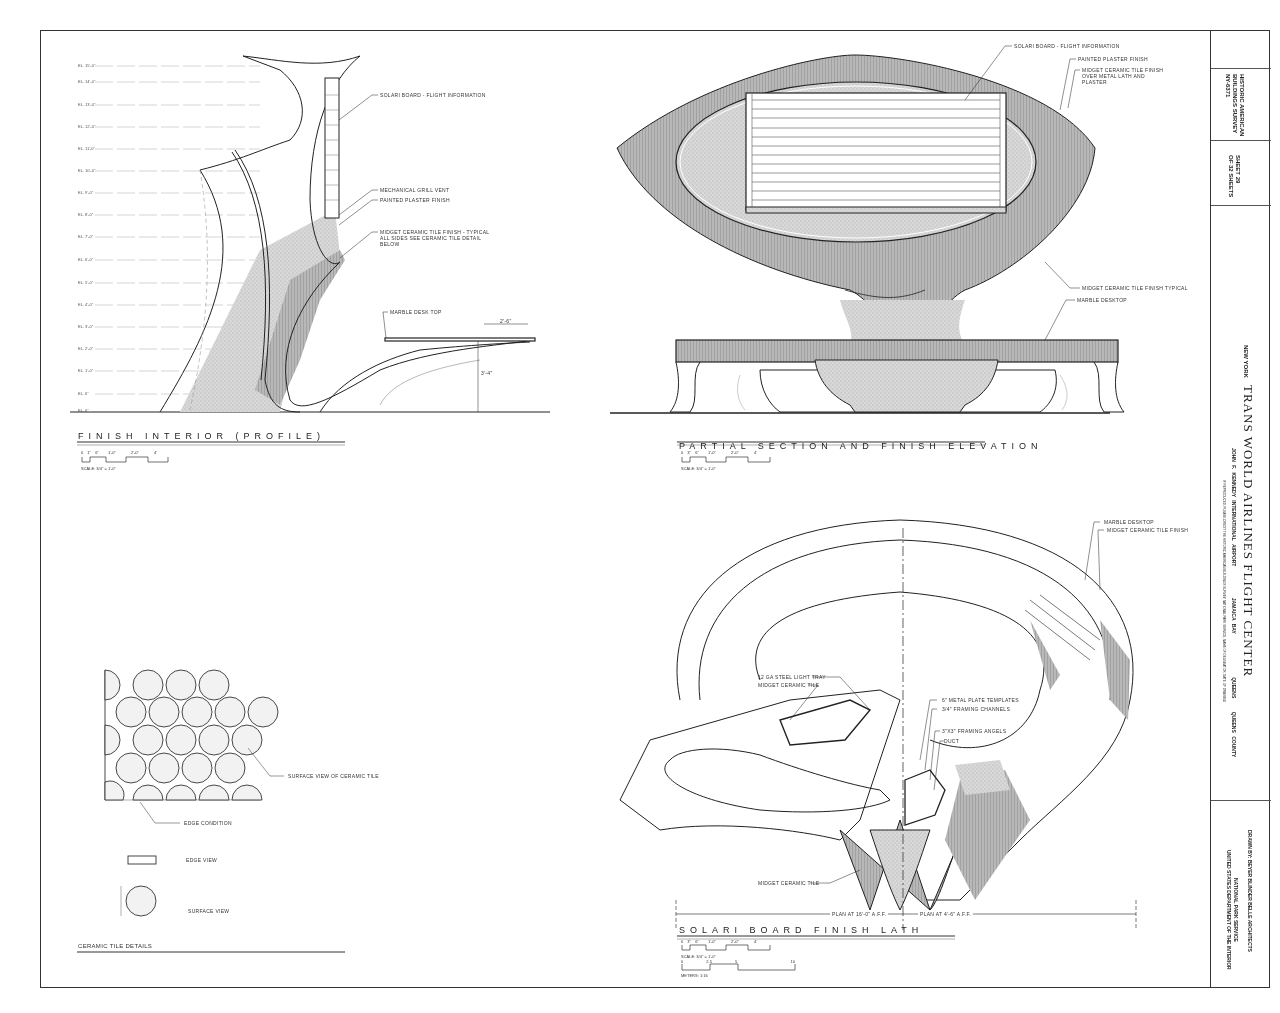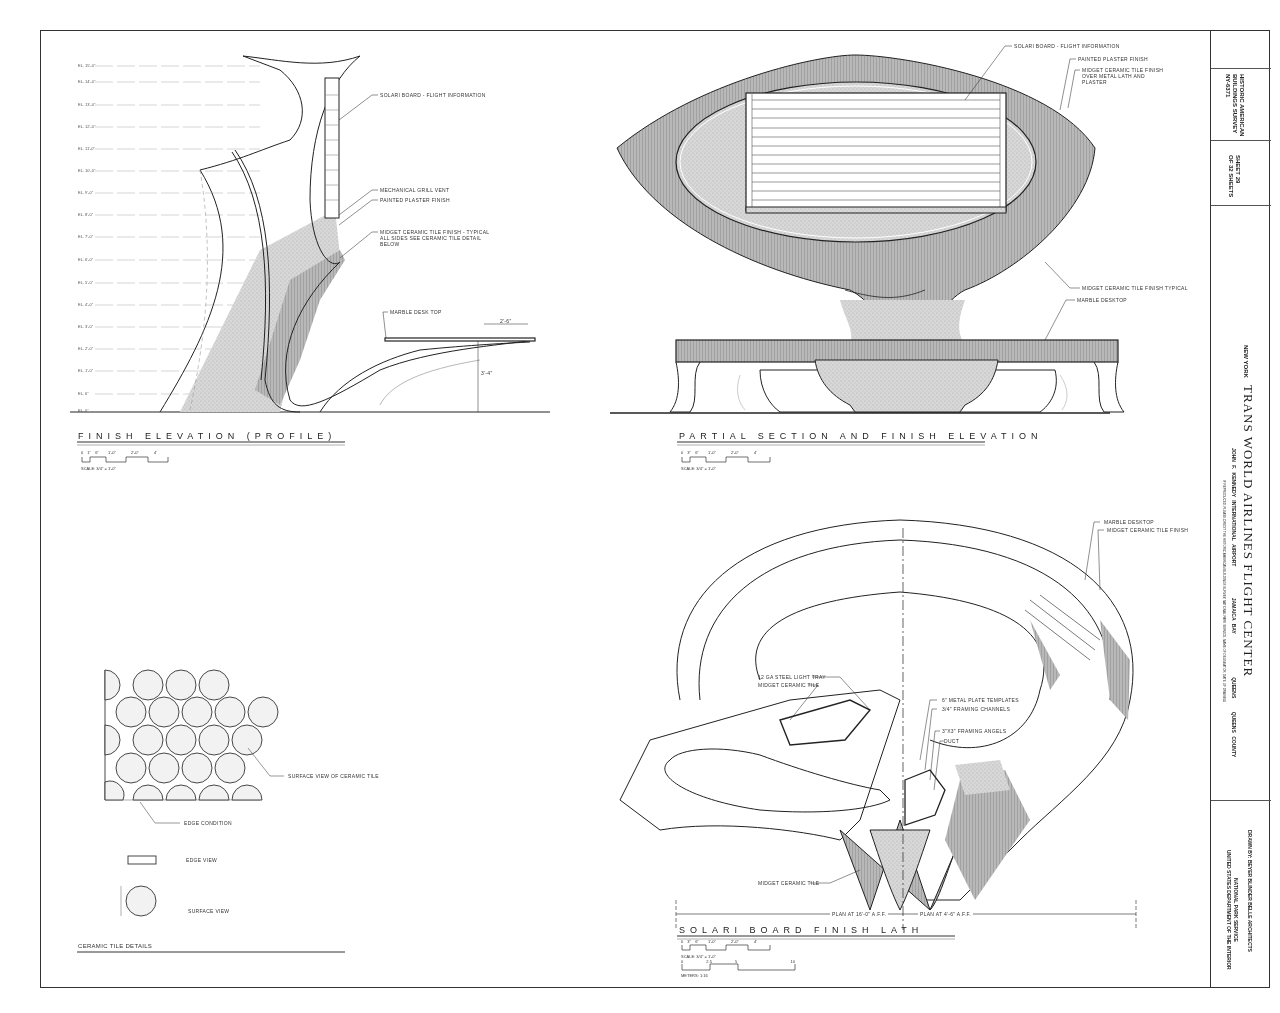--- a/index.html
+++ b/index.html
@@ -248,40 +248,40 @@
 <span class="lbl" style="left:380px;top:92px">SOLARI BOARD - FLIGHT INFORMATION</span>
 <span class="lbl" style="left:380px;top:187px">MECHANICAL GRILL VENT</span>
 <span class="lbl" style="left:380px;top:197px">PAINTED PLASTER FINISH</span>
 <span class="lbl" style="left:380px;top:229px">MIDGET CERAMIC TILE FINISH - TYPICAL</span>
 <span class="lbl" style="left:380px;top:235px">ALL SIDES SEE CERAMIC TILE DETAIL</span>
 <span class="lbl" style="left:380px;top:241px">BELOW</span>
 <span class="lbl" style="left:390px;top:309px">MARBLE DESK TOP</span>
 <span class="lbl" style="left:500px;top:318px">2'-6"</span>
 <span class="lbl" style="left:481px;top:370px">3'-4"</span>
 
-<span class="ttl" style="left:78px;top:431px">FINISH ELEVATION (PROFILE)</span>
+<span class="ttl" style="left:78px;top:431px">FINISH INTERIOR (PROFILE)</span>
 <div class="scale" style="left:81px;top:450px;width:100px">
   <span>0</span>
   <span style="margin-left:3px">1"</span>
   <span style="margin-left:3px">6"</span>
   <span style="margin-left:8px">1'-0"</span>
   <span style="margin-left:14px">2'-0"</span>
   <span style="margin-left:14px">4'</span>
 </div>
 <span class="scale" style="left:81px;top:466px">SCALE: 3/4" = 1'-0"</span>
 
 <span class="lbl" style="left:1014px;top:43px">SOLARI BOARD - FLIGHT INFORMATION</span>
 <span class="lbl" style="left:1078px;top:56px">PAINTED PLASTER FINISH</span>
 <span class="lbl" style="left:1082px;top:67px">MIDGET CERAMIC TILE FINISH</span>
 <span class="lbl" style="left:1082px;top:73px">OVER METAL LATH AND</span>
 <span class="lbl" style="left:1082px;top:79px">PLASTER</span>
 <span class="lbl" style="left:1082px;top:285px">MIDGET CERAMIC TILE FINISH TYPICAL</span>
 <span class="lbl" style="left:1077px;top:297px">MARBLE DESKTOP</span>
 
-<span class="ttl" style="left:679px;top:431px">PARTIAL SECTION AND FINISH ELEVATION</span>
+<span class="ttl" style="left:679px;top:441px">PARTIAL SECTION AND FINISH ELEVATION</span>
 <div class="scale" style="left:681px;top:450px;width:100px">
   <span>0</span>
   <span style="margin-left:3px">3"</span>
   <span style="margin-left:3px">6"</span>
   <span style="margin-left:8px">1'-0"</span>
   <span style="margin-left:14px">2'-0"</span>
   <span style="margin-left:14px">4'</span>
 </div>
 <span class="scale" style="left:681px;top:466px">SCALE: 3/4" = 1'-0"</span>
 

